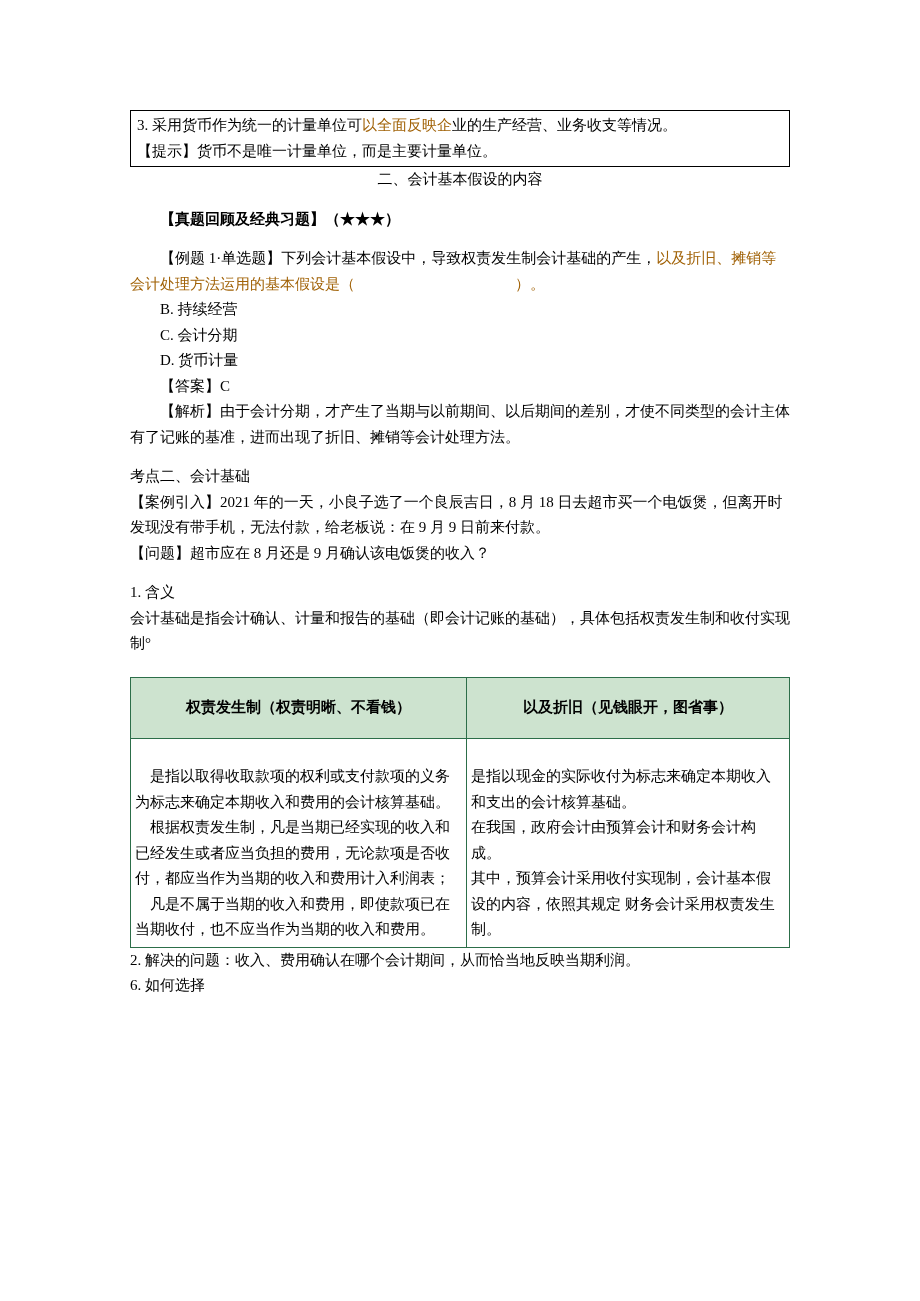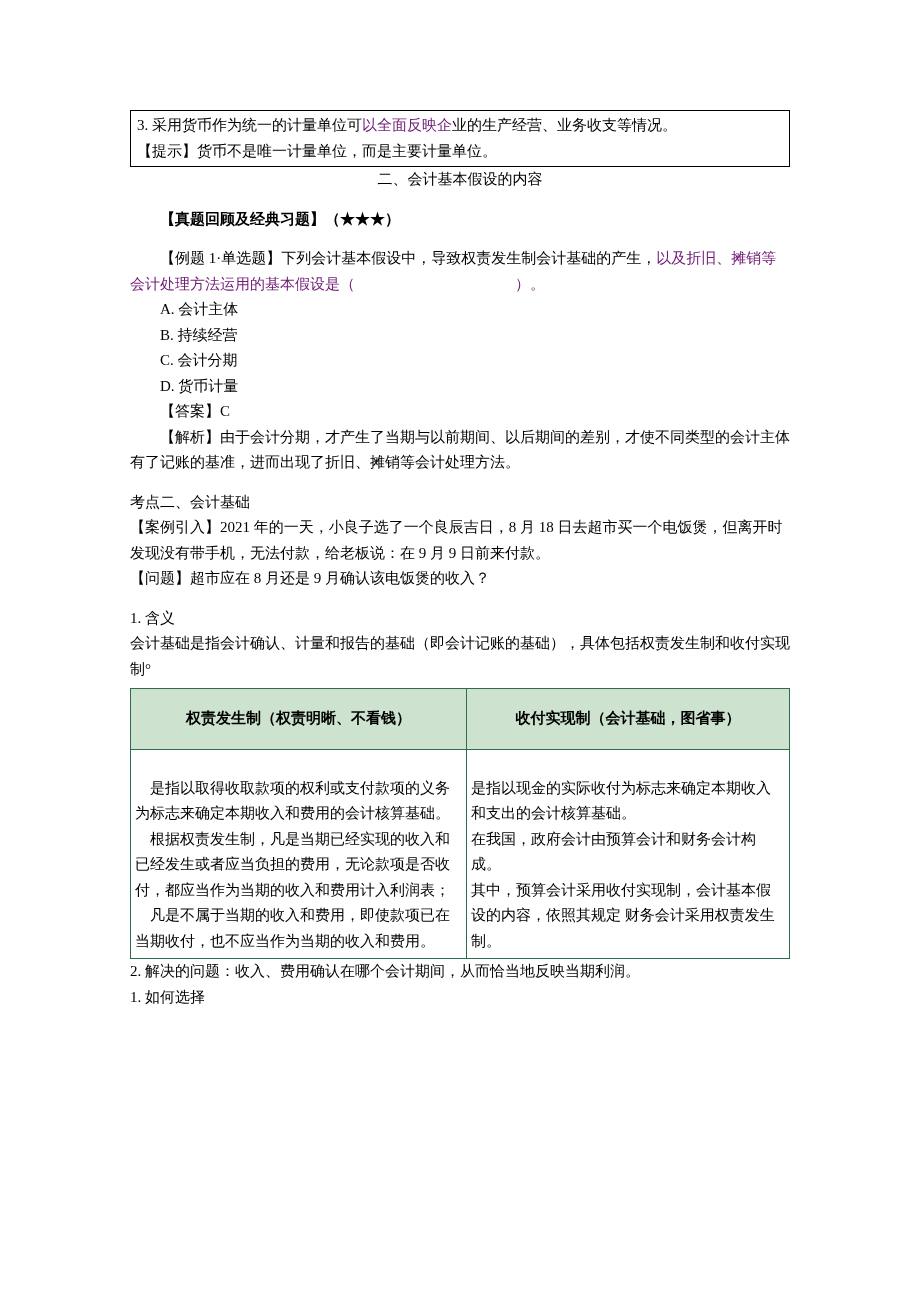--- a/index.html
+++ b/index.html
@@ -21,32 +21,32 @@
     border: 1px solid #000;
     padding: 2px 6px;
     vertical-align: top;
   }
   .center {
     text-align: left;
   }
   .indent {
     text-indent: 2em;
   }
-  .red { color: #701a75; }
+  .red { color: #a16207; }
   .section-heading {
     text-align: center;
     margin-top: 2px;
   }
   .bold { font-weight: bold; }
   .para { margin: 0; }
   .spacer-md { height: 14px; }
   .comparison {
     border-collapse: collapse;
     width: 100%;
-    margin-top: 6px;
+    margin-top: 20px;
     font-family: Liberation Serif, serif;
   }
   .comparison td {
     border: 1px solid #2c6e49;
     vertical-align: top;
     padding: 4px 4px;
   }
   .comparison thead td {
     background: #cde3cf;
     font-weight: bold;
@@ -82,21 +82,20 @@
 
 <p class="para indent bold">【真题回顾及经典习题】（★★★）</p>
 
 <div class="spacer-md"></div>
 
 <p class="para indent">
   <span>【例题 1·单选题】下列会计基本假设中，导致权责发生制会计基础的产生，</span><span class="red">以及折旧、摊销等会计处理方法运用的基本假设是（</span><span style="display:inline-block; width:160px;"></span><span class="red">）。</span>
 </p>
 
 <div class="options">
-  <p>A. 会计主体</p>
   <p>B. 持续经营</p>
   <p>C. 会计分期</p>
   <p>D. 货币计量</p>
   <p>【答案】C</p>
 </div>
 <p class="para indent">【解析】由于会计分期，才产生了当期与以前期间、以后期间的差别，才使不同类型的会计主体有了记账的基准，进而出现了折旧、摊销等会计处理方法。</p>
 
 <div class="spacer-md"></div>
 
 <p class="para center">考点二、会计基础</p>
@@ -107,33 +106,33 @@
 
 <p class="para">1. 含义</p>
 <p class="para">
   <span>会计基础是指会计确认、计量和报告的基础（即会计记账的基础），具体包括权责发生制和收付实现制</span><span>°</span>
 </p>
 
 <table class="comparison">
   <thead>
     <tr>
       <td style="width:51%;">权责发生制（权责明晰、不看钱）</td>
-      <td>收付实现制（会计基础，图省事）</td>
+      <td>以及折旧（见钱眼开，图省事）</td>
     </tr>
   </thead>
   <tbody>
     <tr>
       <td>
         <div style="white-space: pre-line;">　是指以取得收取款项的权利或支付款项的义务为标志来确定本期收入和费用的会计核算基础。
 　根据权责发生制，凡是当期已经实现的收入和已经发生或者应当负担的费用，无论款项是否收付，都应当作为当期的收入和费用计入利润表；
 　凡是不属于当期的收入和费用，即使款项已在当期收付，也不应当作为当期的收入和费用。</div>
       </td>
       <td>
         <div style="white-space: pre-line;">是指以现金的实际收付为标志来确定本期收入和支出的会计核算基础。
 在我国，政府会计由预算会计和财务会计构成。
 其中，预算会计采用收付实现制，会计基本假设的内容，依照其规定 财务会计采用权责发生制。</div>
       </td>
     </tr>
   </tbody>
 </table>
 
 <p class="para">2. 解决的问题：收入、费用确认在哪个会计期间，从而恰当地反映当期利润。</p>
-<p class="para">1. 如何选择</p>
+<p class="para">6. 如何选择</p>
 
 </body></html>

